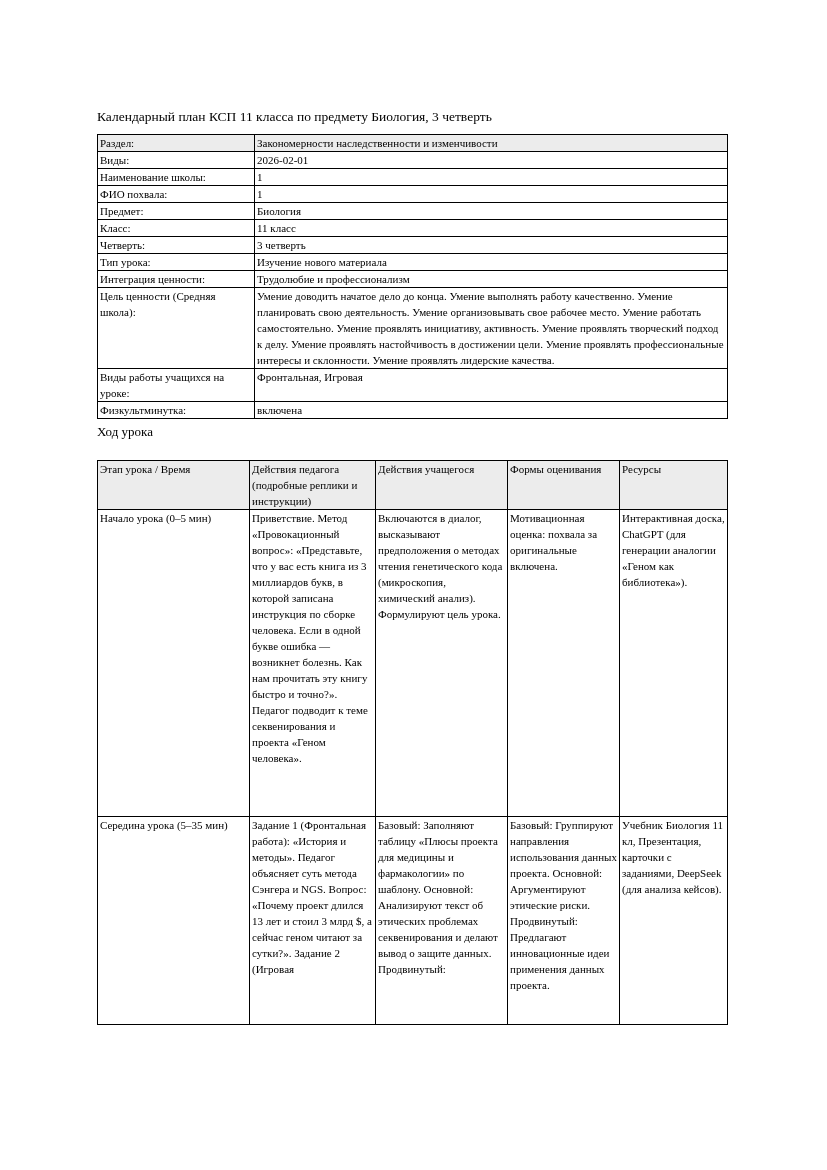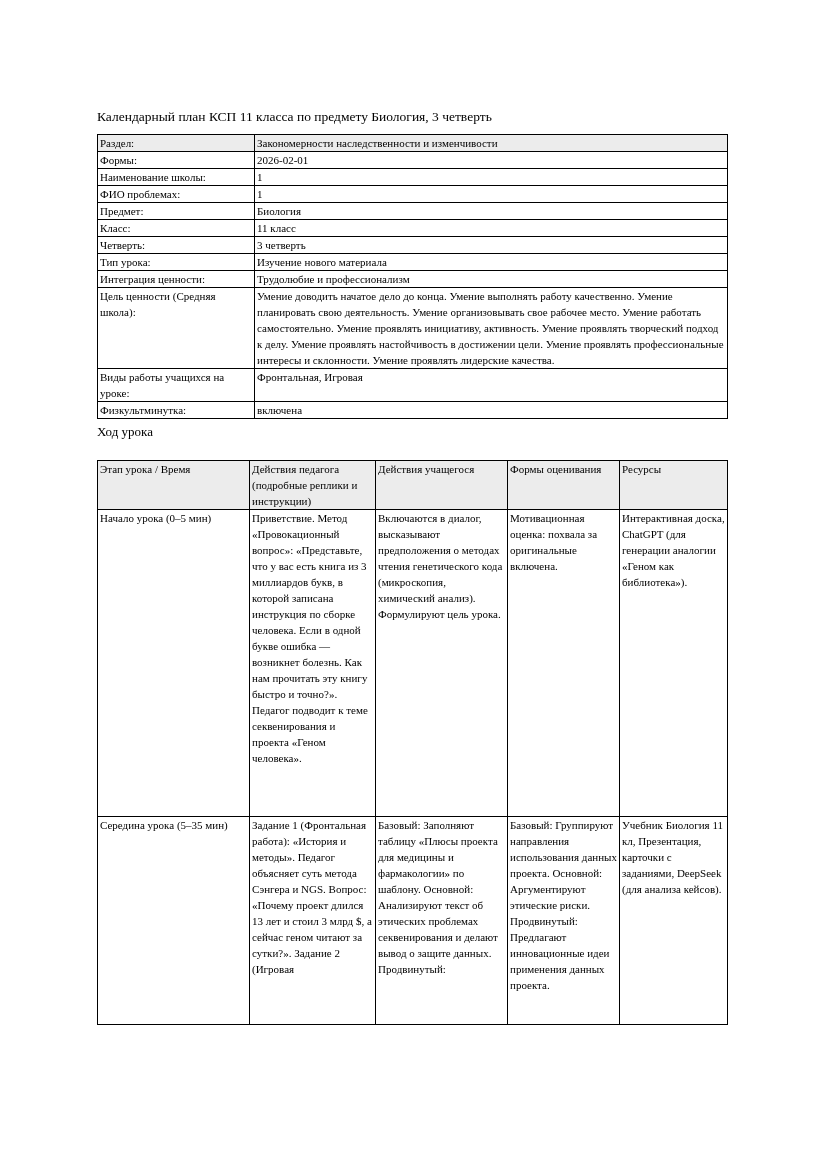--- a/index.html
+++ b/index.html
@@ -69,29 +69,29 @@
       <colgroup>
           <col class="c-label">
           <col class="c-value">
         </colgroup>
       <tbody>
         <tr class="shaded">
           <td>Раздел:</td>
           <td>Закономерности наследственности и изменчивости</td>
         </tr>
         <tr>
-          <td>Формы:</td>
+          <td>Виды:</td>
           <td>2026-02-01</td>
         </tr>
         <tr>
           <td>Наименование школы:</td>
           <td>1</td>
         </tr>
         <tr>
-          <td>ФИО проблемах:</td>
+          <td>ФИО похвала:</td>
           <td>1</td>
         </tr>
         <tr>
           <td>Предмет:</td>
           <td>Биология</td>
         </tr>
         <tr>
           <td>Класс:</td>
           <td>11 класс</td>
         </tr>

